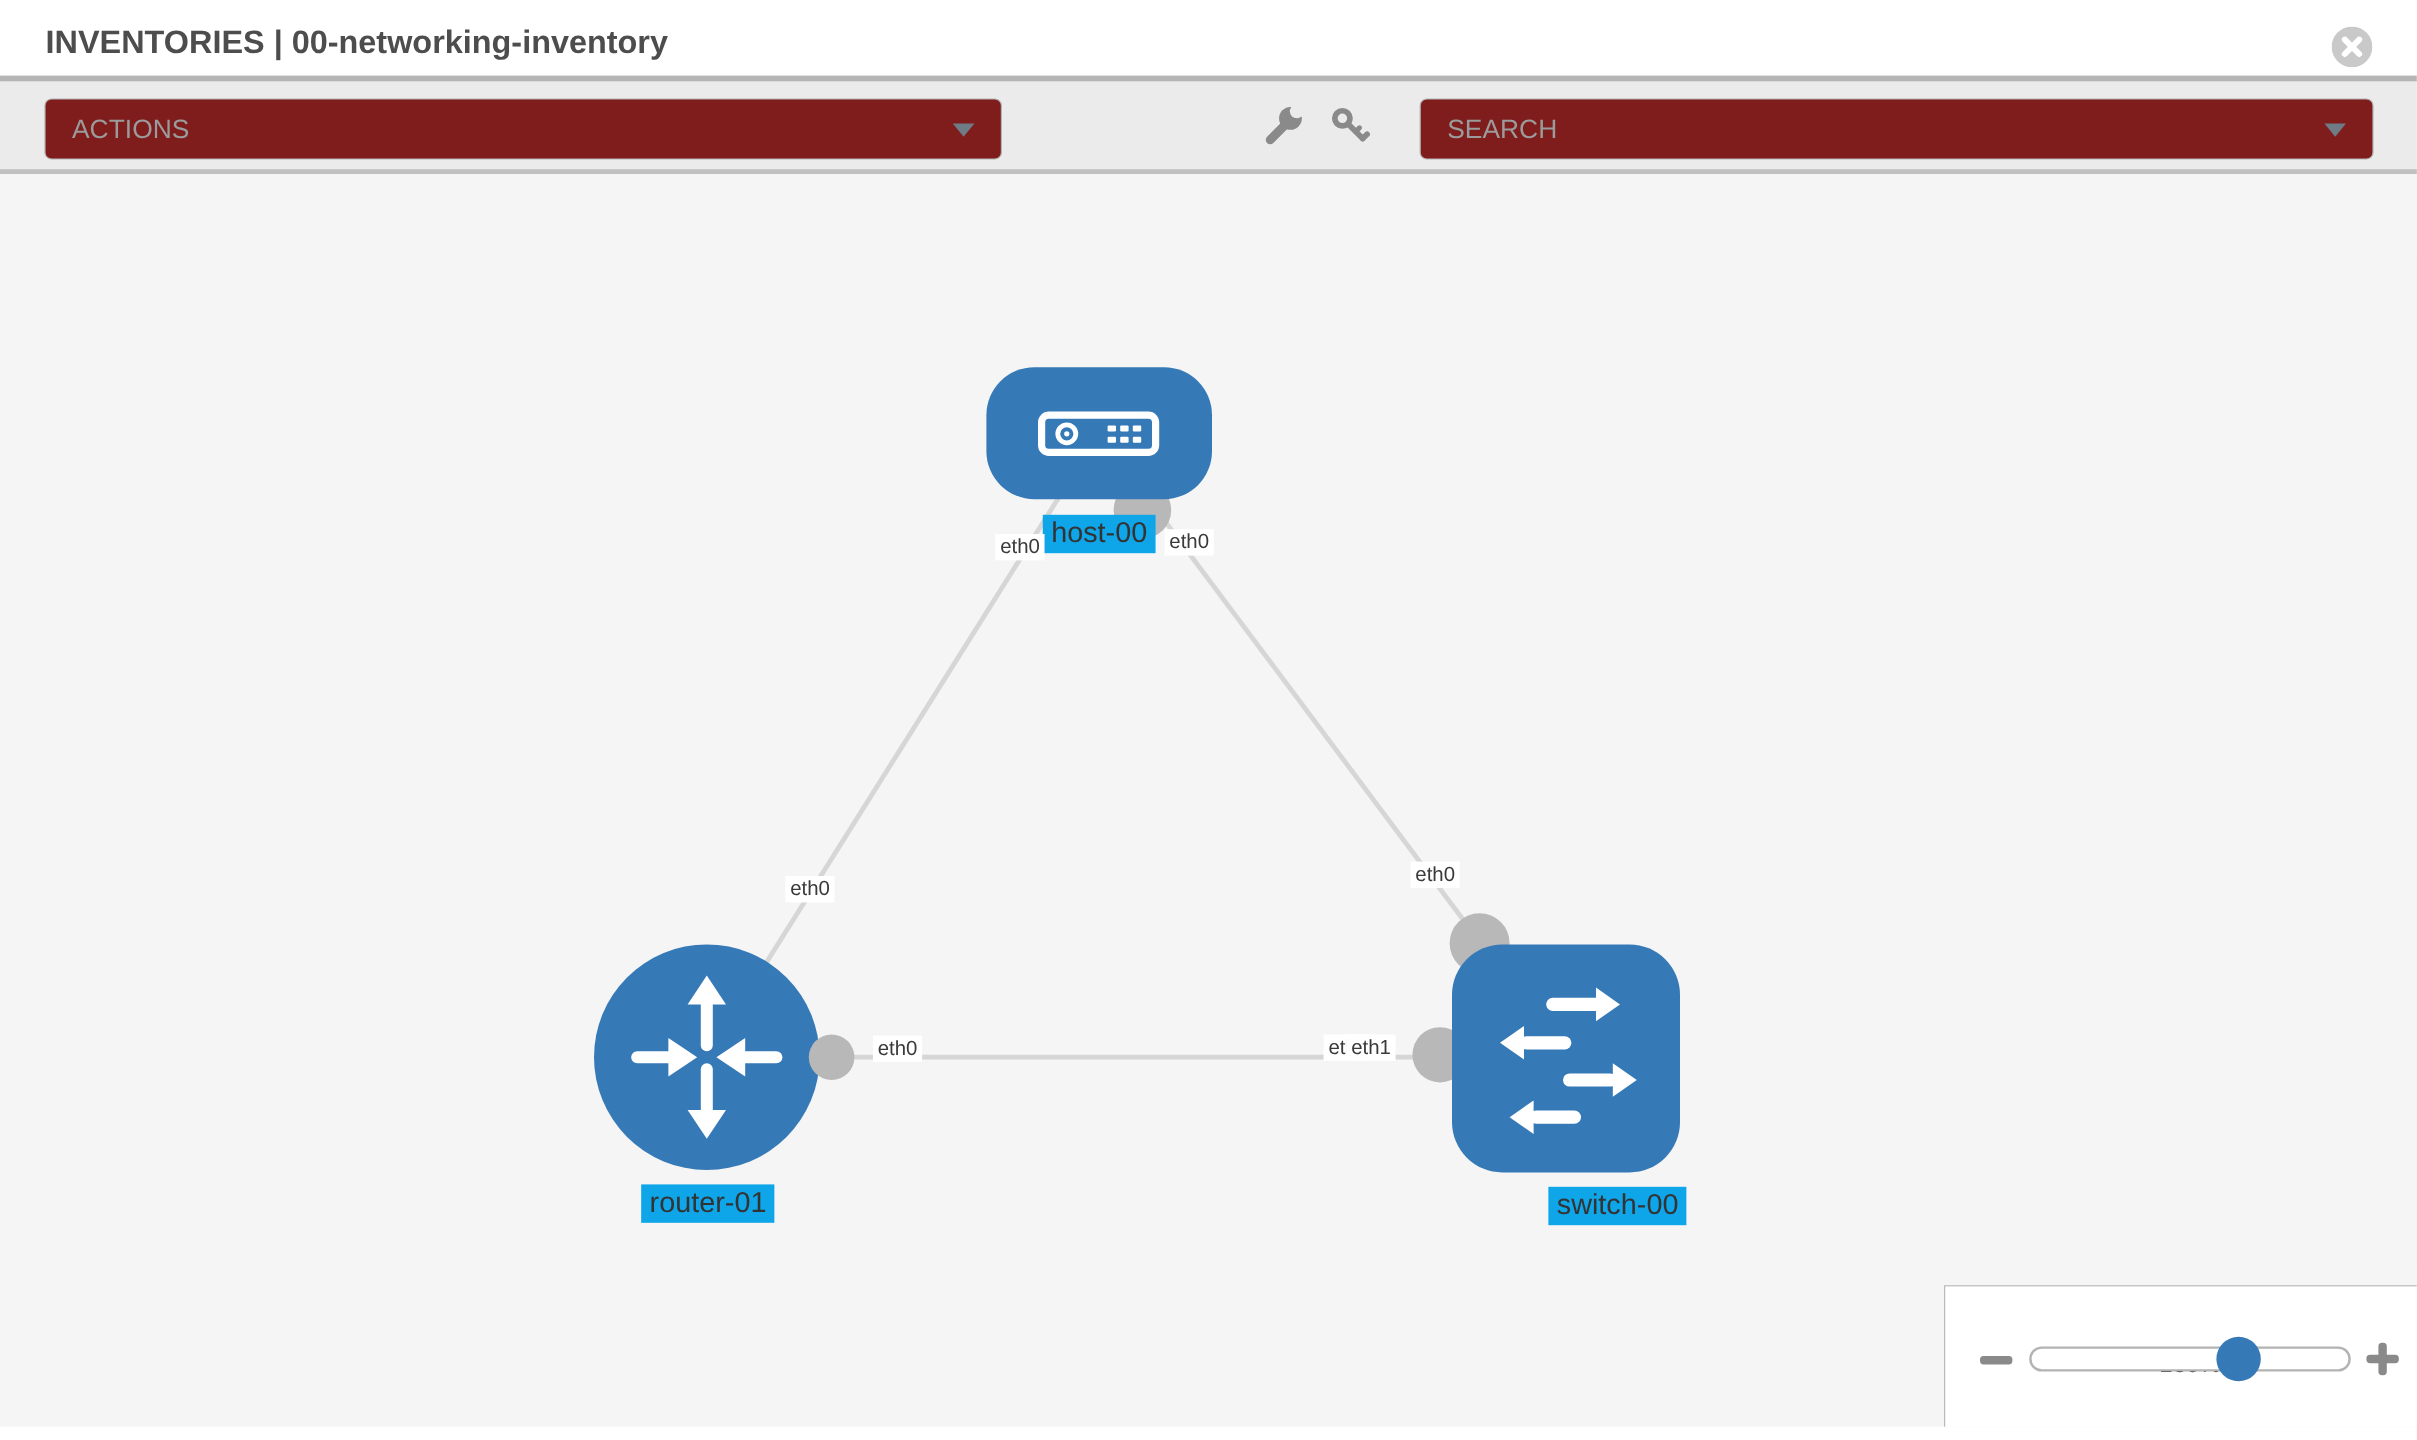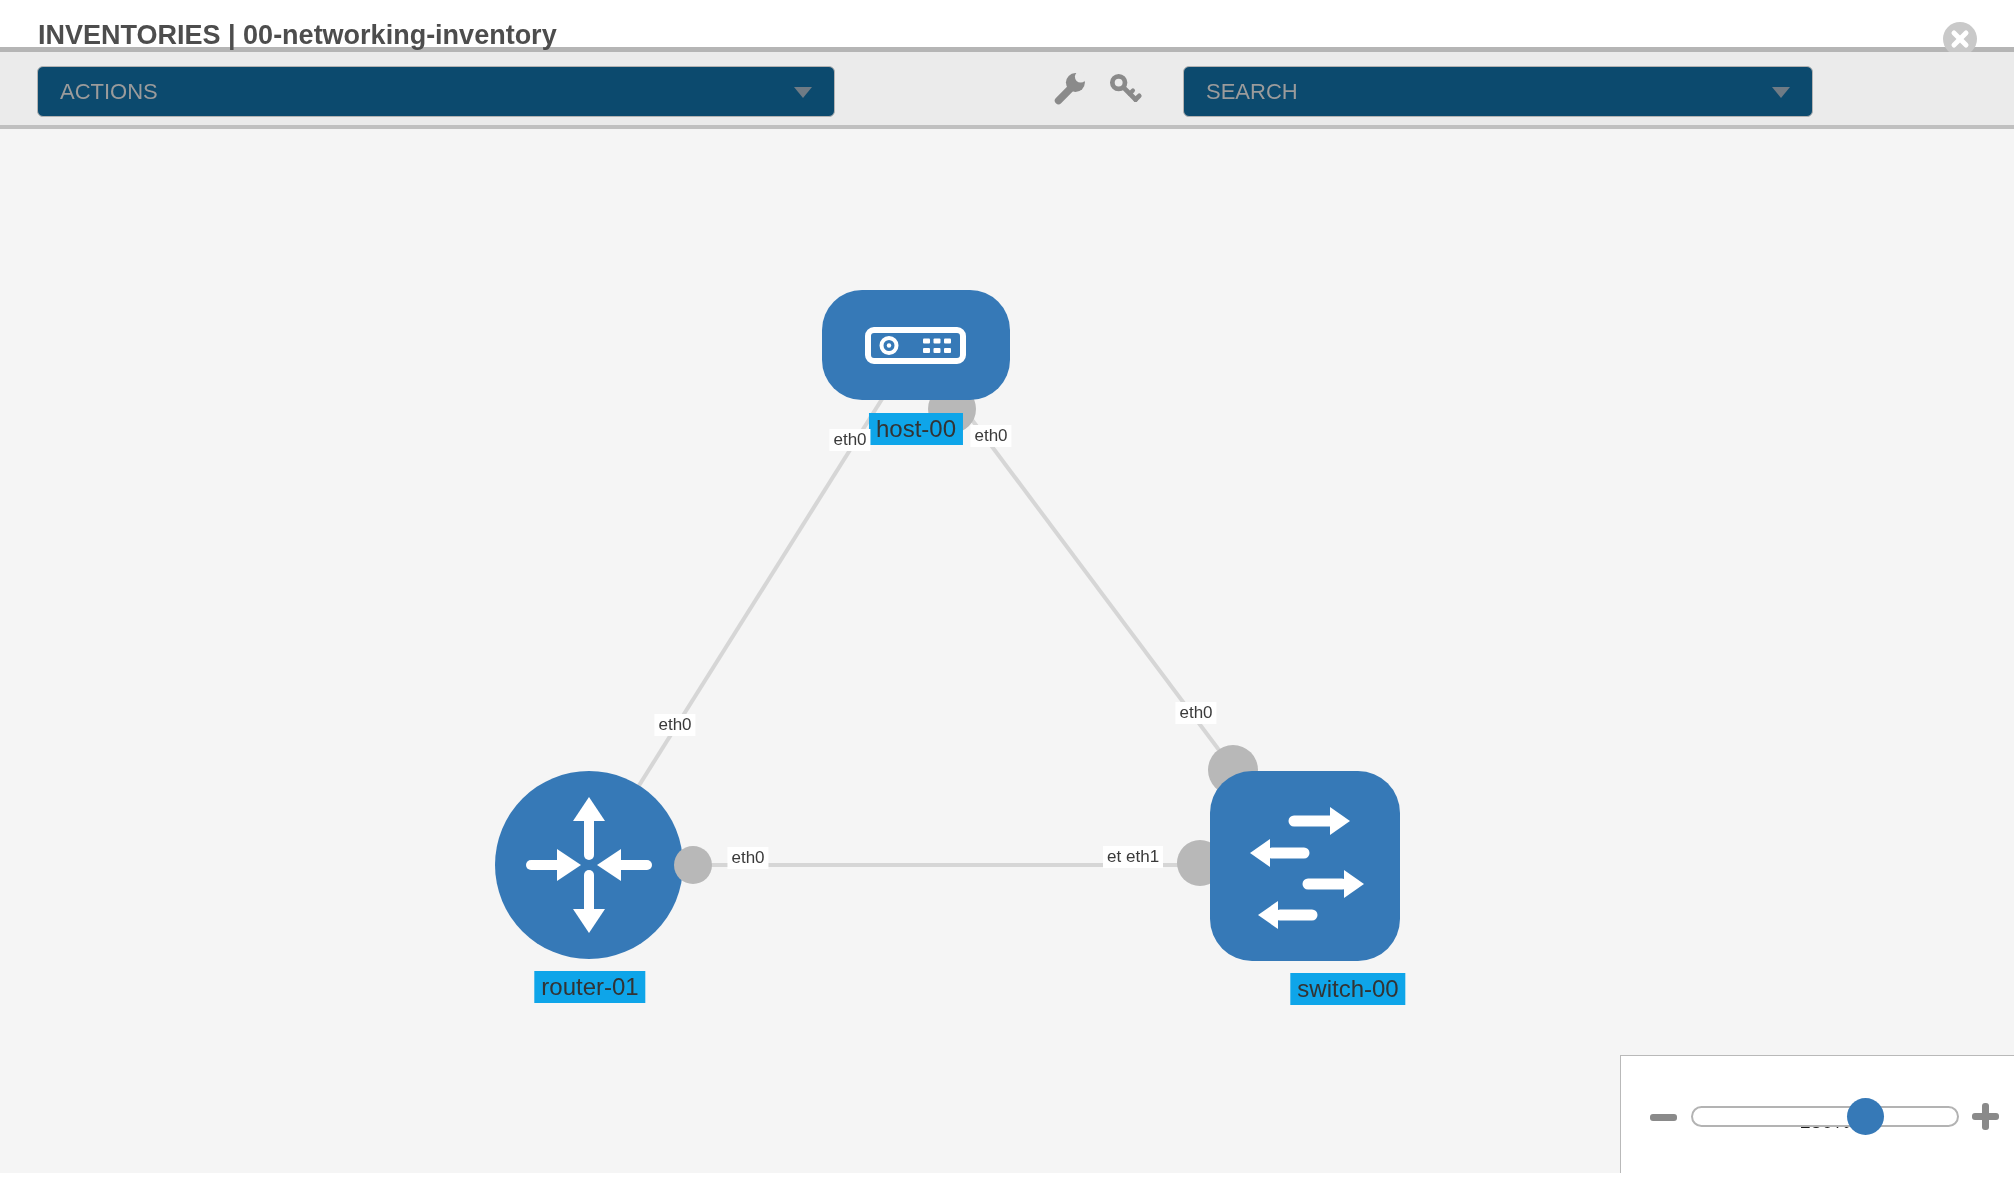--- a/index.html
+++ b/index.html
@@ -4,32 +4,32 @@
 <style>
   * { box-sizing: border-box; }
   html, body { margin:0; padding:0; }
   body {
     width:2014px; height:1200px; overflow:hidden; background:#fff;
     font-family:"Liberation Sans", sans-serif;
   }
   .app { position:relative; width:2014px; height:1200px; }
 
   
-  .titlebar { position:relative; height:52px; background:#ffffff; border-bottom:5px solid #b5b5b5; }
+  .titlebar { position:relative; height:68px; background:#ffffff; border-bottom:5px solid #b5b5b5; }
   .titlebar h1 { margin:0; padding:20px 0 0 38px; font-size:27px; font-weight:bold; color:#4d4d4d; }
   .close-btn { position:absolute; top:22px; left:1943px; width:34px; height:34px; padding:0; border:none; background:transparent; cursor:pointer; }
 
   
   .toolbar { position:relative; height:77px; background:#ebebeb; border-bottom:4px solid #c0c0c0; }
-  .select { position:absolute; top:14px; height:51px; background:#0c4a6e; border:1px solid #b3b3b3; border-radius:6px; cursor:pointer; }
+  .select { position:absolute; top:14px; height:51px; background:#7f1d1d; border:1px solid #b3b3b3; border-radius:6px; cursor:pointer; }
   .select .lbl { position:absolute; left:22px; top:0; line-height:49px; font-size:22px; color:#9b9b9b; }
   .select .caret { position:absolute; right:22px; top:20px; width:0; height:0;
     border-left:9px solid transparent; border-right:9px solid transparent; border-top:11px solid #6f7b85; }
   .select.actions { left:37px;  width:798px; }
-  .select.search  { left:1183px; width:630px; }
+  .select.search  { left:1183px; width:795px; }
   .tool-btn { position:absolute; top:19px; width:38px; height:38px; padding:0; border:none; background:transparent; cursor:pointer; }
   .tool-btn.wrench { left:1049px; }
   .tool-btn.key    { left:1106px; }
 
   
   .canvas { position:relative; width:2014px; height:1044px; background:#f5f5f5; overflow:hidden; }
   .links  { position:absolute; left:0; top:0; z-index:1; }
   .port   { position:absolute; border-radius:50%; background:#b8b8b8; z-index:2; }
   #port-host         { left:928px;  top:256px; width:48px; height:48px; }
   #port-switch-top   { left:1208px; top:616px; width:50px; height:50px; }

